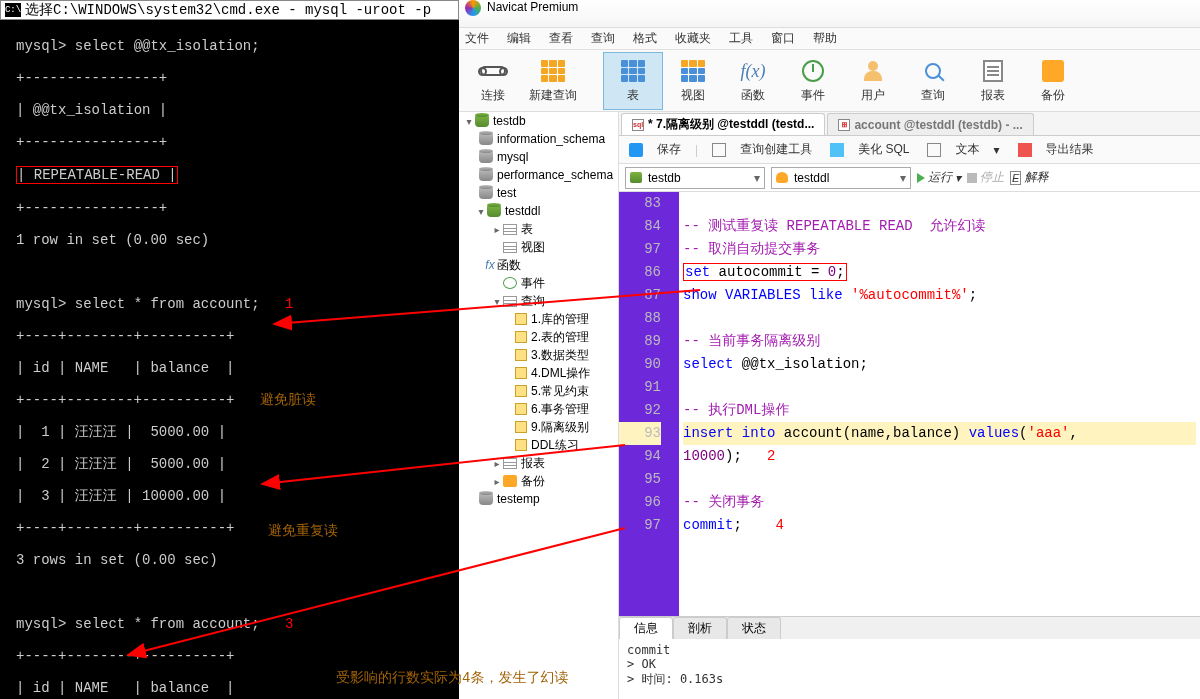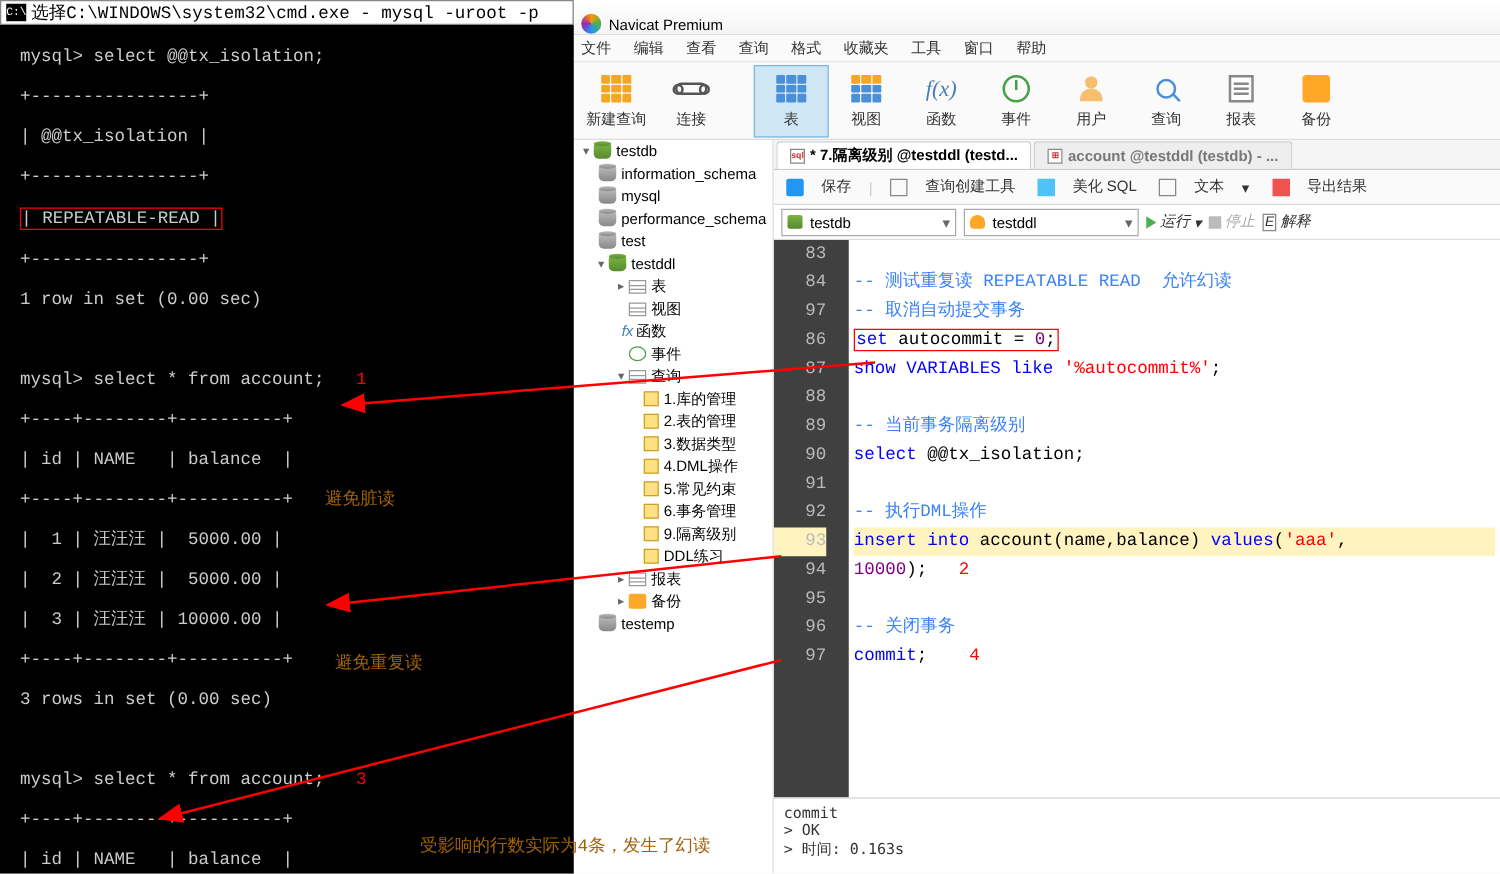--- a/index.html
+++ b/index.html
@@ -10,21 +10,21 @@
 .cmd-panel { width:459px; height:699px; background:#000; color:#ccc; font-family:Consolas,"Courier New",monospace; font-size:14px; position:relative; }
 .cmd-titlebar { height:20px; background:#fff; color:#000; display:flex; align-items:center; padding:0 4px; border:1px solid #888;}
 .cmd-icon { width:16px; height:14px; background:#000; color:#fff; font-size:9px; display:inline-flex; align-items:center; justify-content:center; margin-right:4px; }
 .cmd-body { padding:2px 4px; line-height:16px; white-space:pre; position:relative; }
 .cmd-line { white-space:pre;padding-left:12px; }
 .redbox { border:1px solid red; display:inline-block; }
 .redlabel { color:#a16207; position:absolute; font-family:Liberation Mono, monospace; }
 
 
 .navicat { flex:1; display:flex; flex-direction:column; background:#fff; }
-.nav-titlebar { height:28px; display:flex; align-items:flex-end; padding:0 6px; background:linear-gradient(#fff,#f5f5f5); border-bottom:1px solid #ddd;}
+.nav-titlebar { height:28px; display:flex; align-items:flex-start; padding:0 6px; background:linear-gradient(#fff,#f5f5f5); border-bottom:1px solid #ddd;}
 .nav-logo { width:16px; height:16px; border-radius:50%; margin-right:6px; background:conic-gradient(#ff9800,#4caf50,#2196f3,#9c27b0,#ff9800); }
 .nav-menubar { height:22px; display:flex; align-items:center; padding:0 6px; gap:18px; background:#fafafa; border-bottom:1px solid #e0e0e0; color:#333; font-size:12px; }
 .nav-menubar span { cursor:default; }
 .nav-toolbar { height:62px; display:flex; align-items:center; background:#fafafa; border-bottom:1px solid #ddd; padding:0 4px; gap:0; }
 .tool-btn { width:60px; height:58px; display:flex; flex-direction:column; align-items:center; justify-content:center; gap:2px; font-size:12px; color:#333; border:1px solid transparent; }
 .tool-btn.active { background:#cfe6f5; border:1px solid #7cb8de; }
 .tool-ico { width:30px; height:28px; display:flex; align-items:center; justify-content:center; }
 .ico-link { width:26px; height:10px; border:2px solid #555; border-radius:6px; position:relative; }
 .ico-link:before,.ico-link:after{content:"";position:absolute;width:5px;height:5px;border:2px solid #555;border-radius:50%;top:-1px;}
 .ico-link:before{left:-4px}.ico-link:after{right:-4px}
@@ -69,24 +69,24 @@
 .combo { height:22px; border:1px solid #aaa; padding:0 18px 0 22px; display:flex; align-items:center; background:#fff; position:relative; font-size:12px; width:140px;}
 .combo:after{content:"▾";position:absolute;right:4px;color:#666;}
 .combo:before{content:"";position:absolute;left:4px;width:12px;height:11px;}
 .combo.db:before{background:linear-gradient(#7cb342,#558b2f);border-radius:2px;}
 .combo.usr:before{background:#ffa726;border-radius:50% 50% 3px 3px;}
 .run-btn{color:#333;display:flex;align-items:center;gap:3px;font-style:italic;}
 .run-tri{width:0;height:0;border-left:8px solid #4caf50;border-top:5px solid transparent;border-bottom:5px solid transparent;}
 .stop-sq{width:10px;height:10px;background:#bbb;}
 
 .editor-wrap { flex:1; display:flex; overflow:hidden; background:#fff; font-family:Consolas,"Courier New",monospace; font-size:14px; }
-.gutter { width:60px; text-align:right; padding:0 18px 0 0; color:#bbb; background:#404040; line-height:23px; user-select:none; }
+.gutter { width:60px; text-align:right; padding:0 18px 0 0; color:#bbb; background:#6d28d9; line-height:23px; user-select:none; }
 .code { flex:1; padding:0 4px; line-height:23px; white-space:pre; }
 .kw { color:#0000ff; }
-.cmt { color:#3b82f6; }
+.cmt { color:#a21caf; }
 .str { color:#ff0000; }
 .num { color:#800080; }
 .hl-row { background:#fff3bf; display:inline-block; width:100%;}
 .cur-line-no { background:#fff3bf; }
 .redbox-inline { border:1px solid red; padding:0 1px; }
 
 .bottom-tabs { border-top:1px solid #ccc; }
 .btab-strip { height:22px; display:flex; align-items:flex-end; background:#f0f0f0; }
 .btab { padding:2px 14px; border:1px solid #ccc; border-bottom:none; font-size:12px; background:#e8e8e8; border-radius:3px 3px 0 0;}
 .btab.active { background:#fff; }
@@ -158,39 +158,39 @@
       <span>查询</span>
       <span>格式</span>
       <span>收藏夹</span>
       <span>工具</span>
       <span>窗口</span>
       <span>帮助</span>
     </div>
     <div class="nav-toolbar">
       <div class="tool-btn">
           <div class="tool-ico">
+            <div class="ico-link"></div>
+          </div>
+          <span>连接</span>
+        </div>
+      <div class="tool-btn">
+          <div class="tool-ico">
             <div class="ico-grid orange">
               <span></span>
               <span></span>
               <span></span>
               <span></span>
               <span></span>
               <span></span>
               <span></span>
               <span></span>
               <span></span>
             </div>
           </div>
           <span>新建查询</span>
-        </div>
-      <div class="tool-btn">
-          <div class="tool-ico">
-            <div class="ico-link"></div>
-          </div>
-          <span>连接</span>
         </div>
       <div style="width:20px"></div>
       <div class="tool-btn active">
           <div class="tool-ico">
             <div class="ico-grid">
               <span></span>
               <span></span>
               <span></span>
               <span></span>
               <span></span>
@@ -285,21 +285,21 @@
           </div>
         <div class="tree-row" style="padding-left:32px">
             <span class="tree-arrow">▸</span>
             <span class="db-ico tbl-ico"></span>
             <span>表</span>
           </div>
         <div class="tree-row" style="padding-left:44px">
             <span class="db-ico tbl-ico"></span>
             <span>视图</span>
           </div>
-        <div class="tree-row" style="padding-left:36px">
+        <div class="tree-row" style="padding-left:24px">
             <span style="width:14px;text-align:center;font-style:italic;color:#4a7db5">fx</span>
             <span>函数</span>
           </div>
         <div class="tree-row" style="padding-left:44px">
             <span class="db-ico" style="border:1px solid #4a9e4a;border-radius:50%;height:12px"></span>
             <span>事件</span>
           </div>
         <div class="tree-row" style="padding-left:32px">
             <span class="tree-arrow">▾</span>
             <span class="db-ico tbl-ico"></span>
@@ -418,20 +418,25 @@
               <div></div>
               <div>94</div>
               <div>95</div>
               <div>96</div>
               <div>97</div>
             </div>
           <div class="code" id="code"><div>&nbsp;</div><div><span class="cmt">-- 测试重复读 REPEATABLE READ  允许幻读</span></div><div><span class="cmt">-- 取消自动提交事务</span></div><div><span class="redbox-inline"><span class="kw">set</span> autocommit = <span class="num">0</span>;</span></div><div><span class="kw">show</span> <span class="kw">VARIABLES</span> <span class="kw">like</span> <span class="str">'%autocommit%'</span>;</div><div>&nbsp;</div><div><span class="cmt">-- 当前事务隔离级别</span></div><div><span class="kw">select</span> @@tx_isolation;</div><div>&nbsp;</div><div><span class="cmt">-- 执行DML操作</span></div><div class="hl-row"><span class="kw">insert</span> <span class="kw">into</span> account(name,balance) <span class="kw">values</span>(<span class="str">'aaa'</span>,</div><div><span class="num">10000</span>);   <span class="rednum">2</span></div><div>&nbsp;</div><div><span class="cmt">-- 关闭事务</span></div><div><span class="kw">commit</span>;    <span class="rednum">4</span></div><div>&nbsp;</div></div>
         </div>
 
         <div class="bottom-tabs">
+          <div class="btab-strip">
+            <div class="btab active">信息</div>
+            <div class="btab">剖析</div>
+            <div class="btab">状态</div>
+          </div>
           <div class="bcontent">
             <div>commit</div>
             <div>&gt; OK</div>
             <div>&gt; 时间: 0.163s</div>
           </div>
         </div>
       </div>
     </div>
   </div>
 </div>

